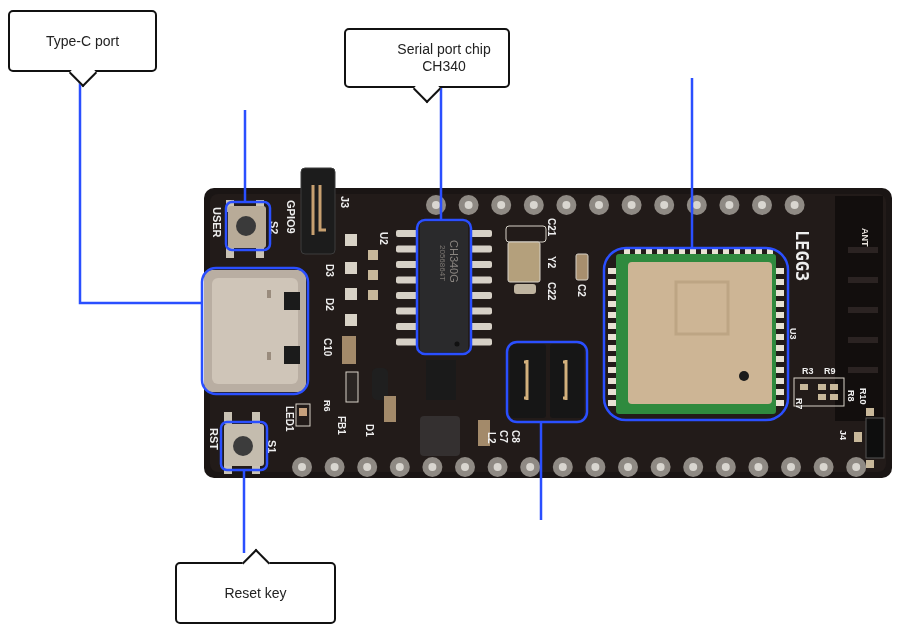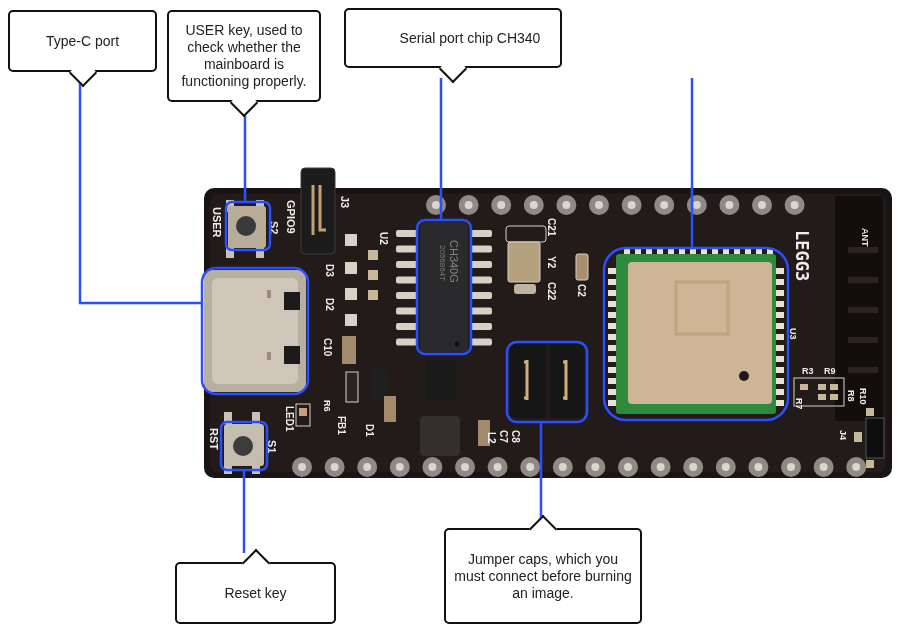--- a/index.html
+++ b/index.html
@@ -306,25 +306,19 @@
       <line x1="692" y1="78" x2="692" y2="248"></line>
       <line x1="244" y1="470" x2="244" y2="553"></line>
       <line x1="541" y1="422" x2="541" y2="520"></line>
     </g>
   </svg>
 
   
   <div class="callout down" style="left:8px; top:10px; width:149px; height:62px;">
     <span>Type-C port</span>
   </div>
-  <div class="callout down" style="left:167px; top:10px; width:154px; height:92px; padding:2px 4px;">
-    <span>USER key, used to check whether the mainboard is functioning properly.</span>
-  </div>
-  <div class="callout down" style="left:344px; top:8px; width:218px; height:60px;padding-left:40px;">
+  <div class="callout down" style="left:344px; top:28px; width:166px; height:60px;padding-left:40px;">
     <span>Serial port chip CH340</span>
   </div>
   <div class="callout up" style="left:175px; top:562px; width:161px; height:62px;">
     <span>Reset key</span>
   </div>
-  <div class="callout up" style="left:444px; top:528px; width:198px; height:96px;">
-    <span>Jumper caps, which you must connect before burning an image.</span>
-  </div>
 </div>
 
 </body></html>

